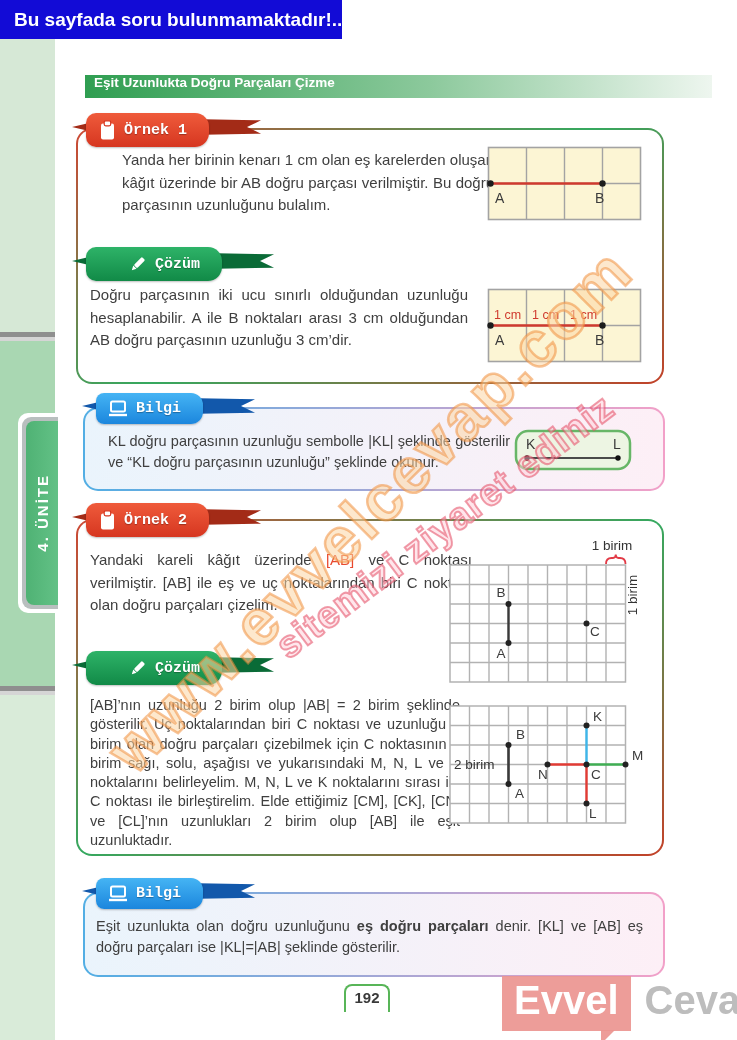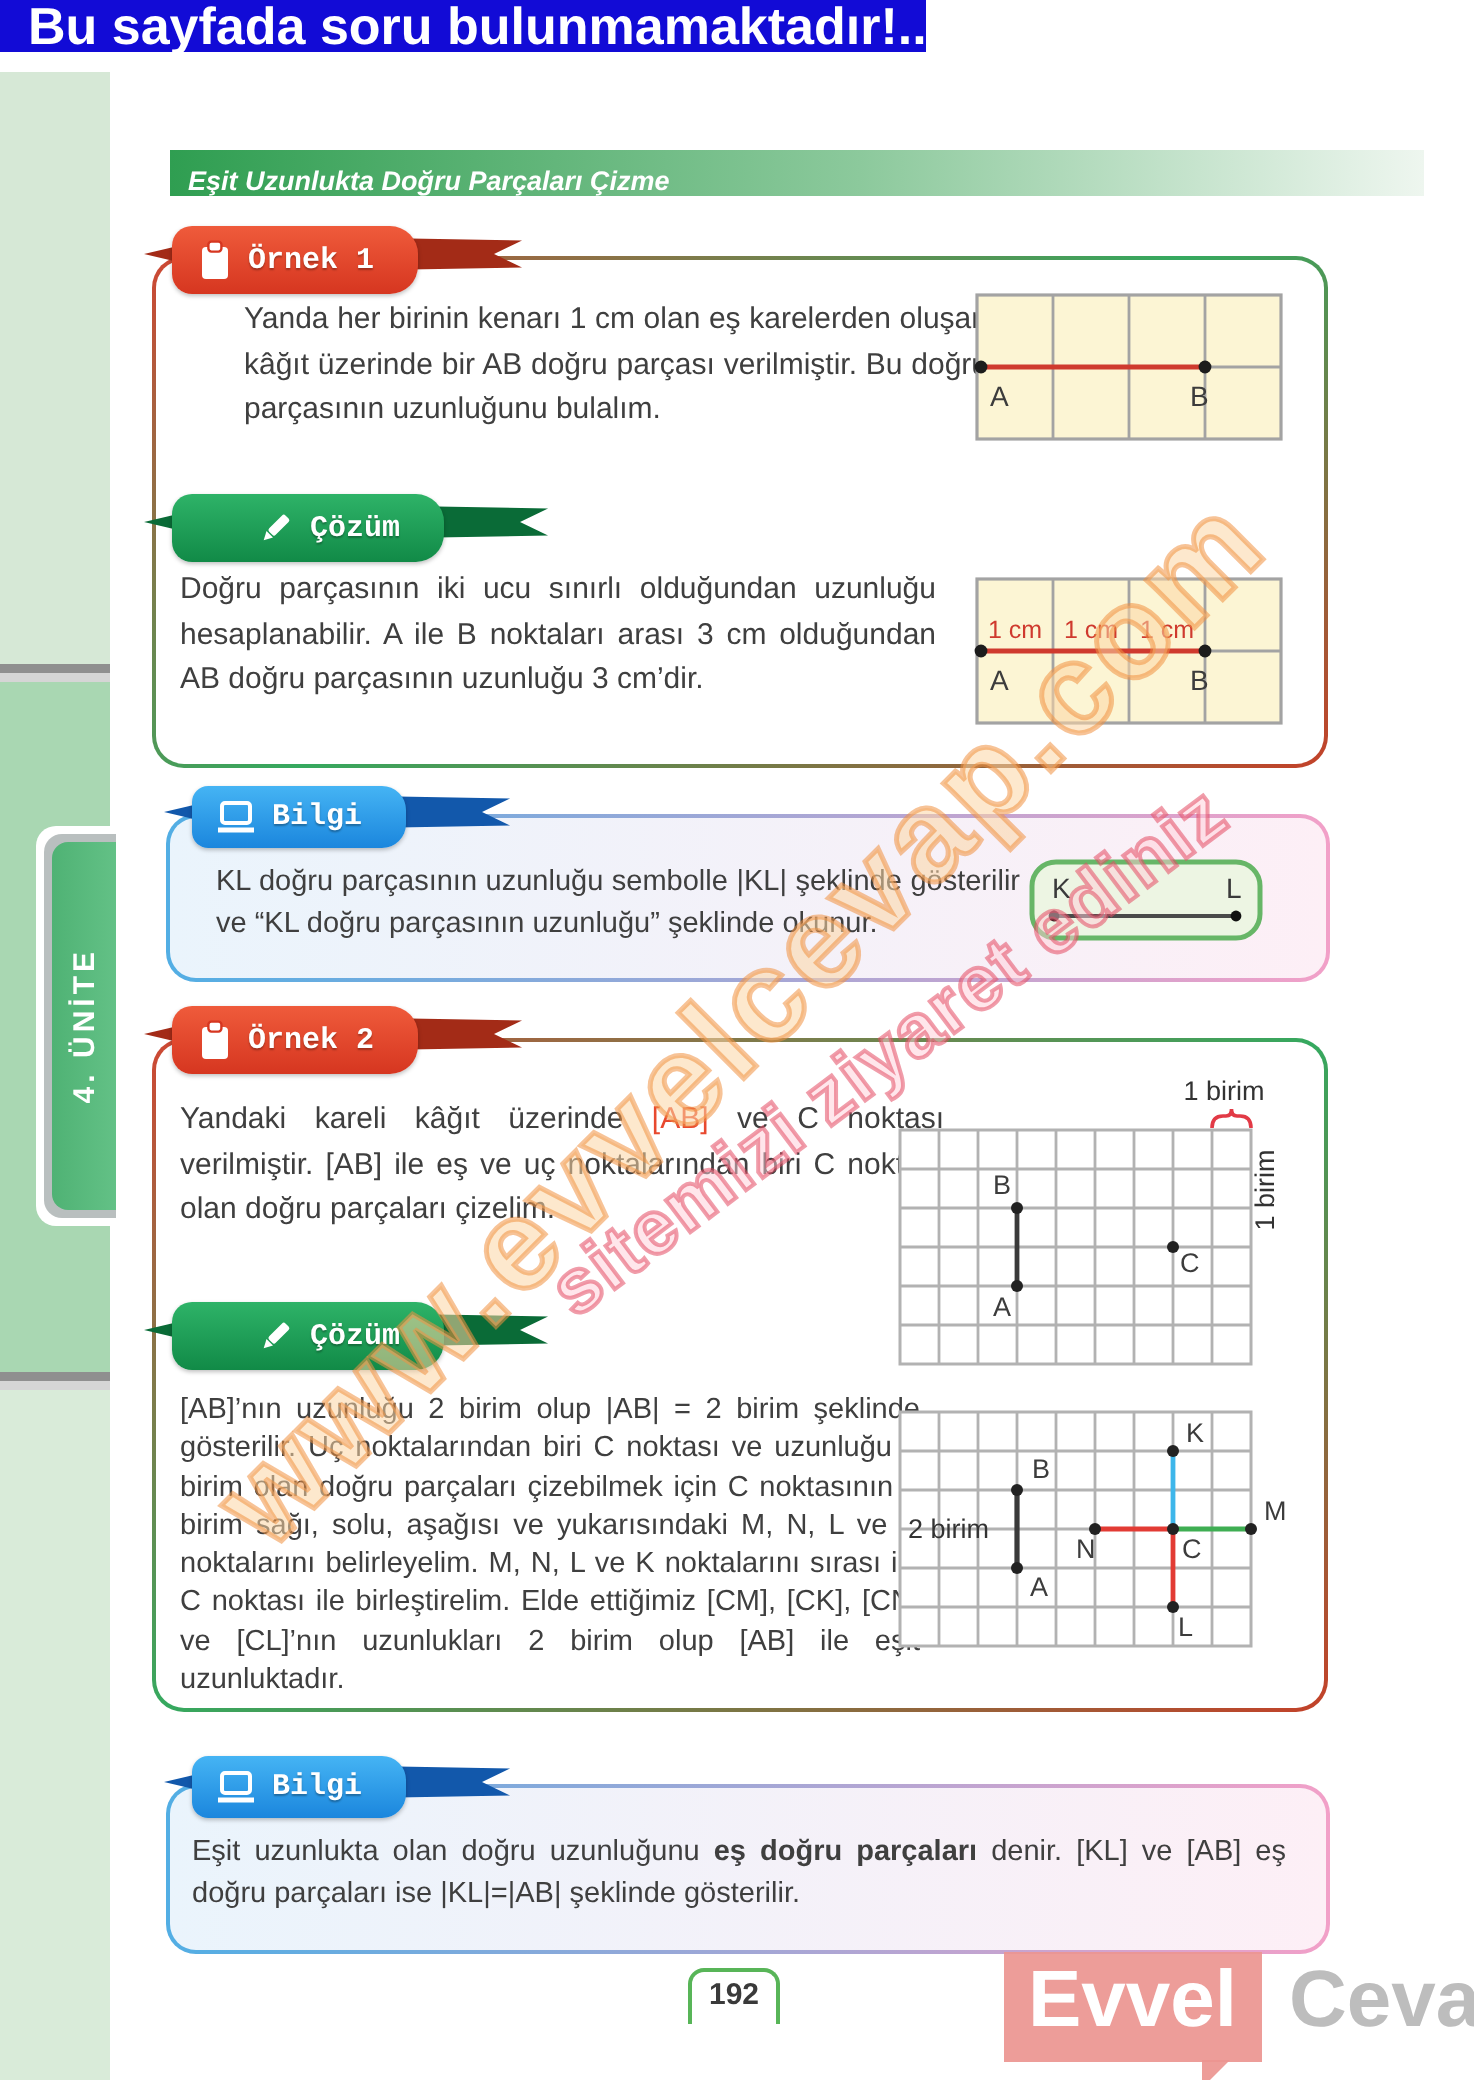--- a/index.html
+++ b/index.html
@@ -4,22 +4,22 @@
 <style>
   html,body { margin:0; padding:0; background:#ffffff; }
   .page {
     position:relative; width:737px; height:1040px; background:#fff;
     overflow:hidden; font-family:"Liberation Sans", sans-serif;
   }
   svg text { font-family:"Liberation Sans", sans-serif; }
 
   
   .banner {
-    position:absolute; left:0; top:0; height:26px; z-index:10;
-    background:#120bd6; color:#fff; font-size:26px; font-weight:bold;
+    position:absolute; left:0; top:0; height:39px; z-index:10;
+    background:#120bd6; color:#fff; font-size:19px; font-weight:bold;
     display:flex; align-items:center; padding:0 0 0 14px;
   }
 
   
   .sb { position:absolute; left:0; width:55px; z-index:1; }
   .sb-pale-top   { top:36px;  height:296px; background:#d6e8d6; }
   .sb-gray-1     { top:332px; height:9px;  background:linear-gradient(to bottom,#8f8f8f 0 50%,#d5d5d5 50% 100%); }
   .sb-mid        { top:341px; height:345px; background:#a9d7b2; }
   .sb-gray-2     { top:686px; height:9px;  background:linear-gradient(to bottom,#8f8f8f 0 50%,#d5d5d5 50% 100%); }
   .sb-pale-bot   { top:695px; height:345px; background:#d9ebd9; }
@@ -31,21 +31,21 @@
                    background:linear-gradient(to right,#4fb274,#63c186); border-radius:8px 0 0 8px;
                    display:flex; align-items:center; justify-content:center; }
   .unit-tab span { writing-mode:vertical-rl; transform:rotate(180deg); color:#fff;
                    font-weight:bold; font-size:15px; letter-spacing:2px; white-space:nowrap; }
 
   
   .header-bar {
     position:absolute; left:85px; top:75px; width:627px; height:23px; z-index:2;
     background:linear-gradient(to right,#2f9e51,#8cc99c 55%,#eef6ef);
     color:#fff; font-weight:bold; font-size:13.5px;
-    display:flex; align-items:flex-end; padding-left:9px; box-sizing:border-box;font-style:italic;
+    display:flex; align-items:flex-start; padding-left:9px; box-sizing:border-box;
   }
 
   
   .ex-box {
     position:absolute; z-index:1; border:2.5px solid transparent; border-radius:16px;
     background:linear-gradient(#fff,#fff) padding-box,
                linear-gradient(150deg,#cf4733 0%,#35a95f 50%,#c44129 100%) border-box;
   }
   #box-ex1 { left:76px; top:128px; width:584px; height:252px; }
   #box-ex2 { left:76px; top:519px; width:584px; height:333px; }

